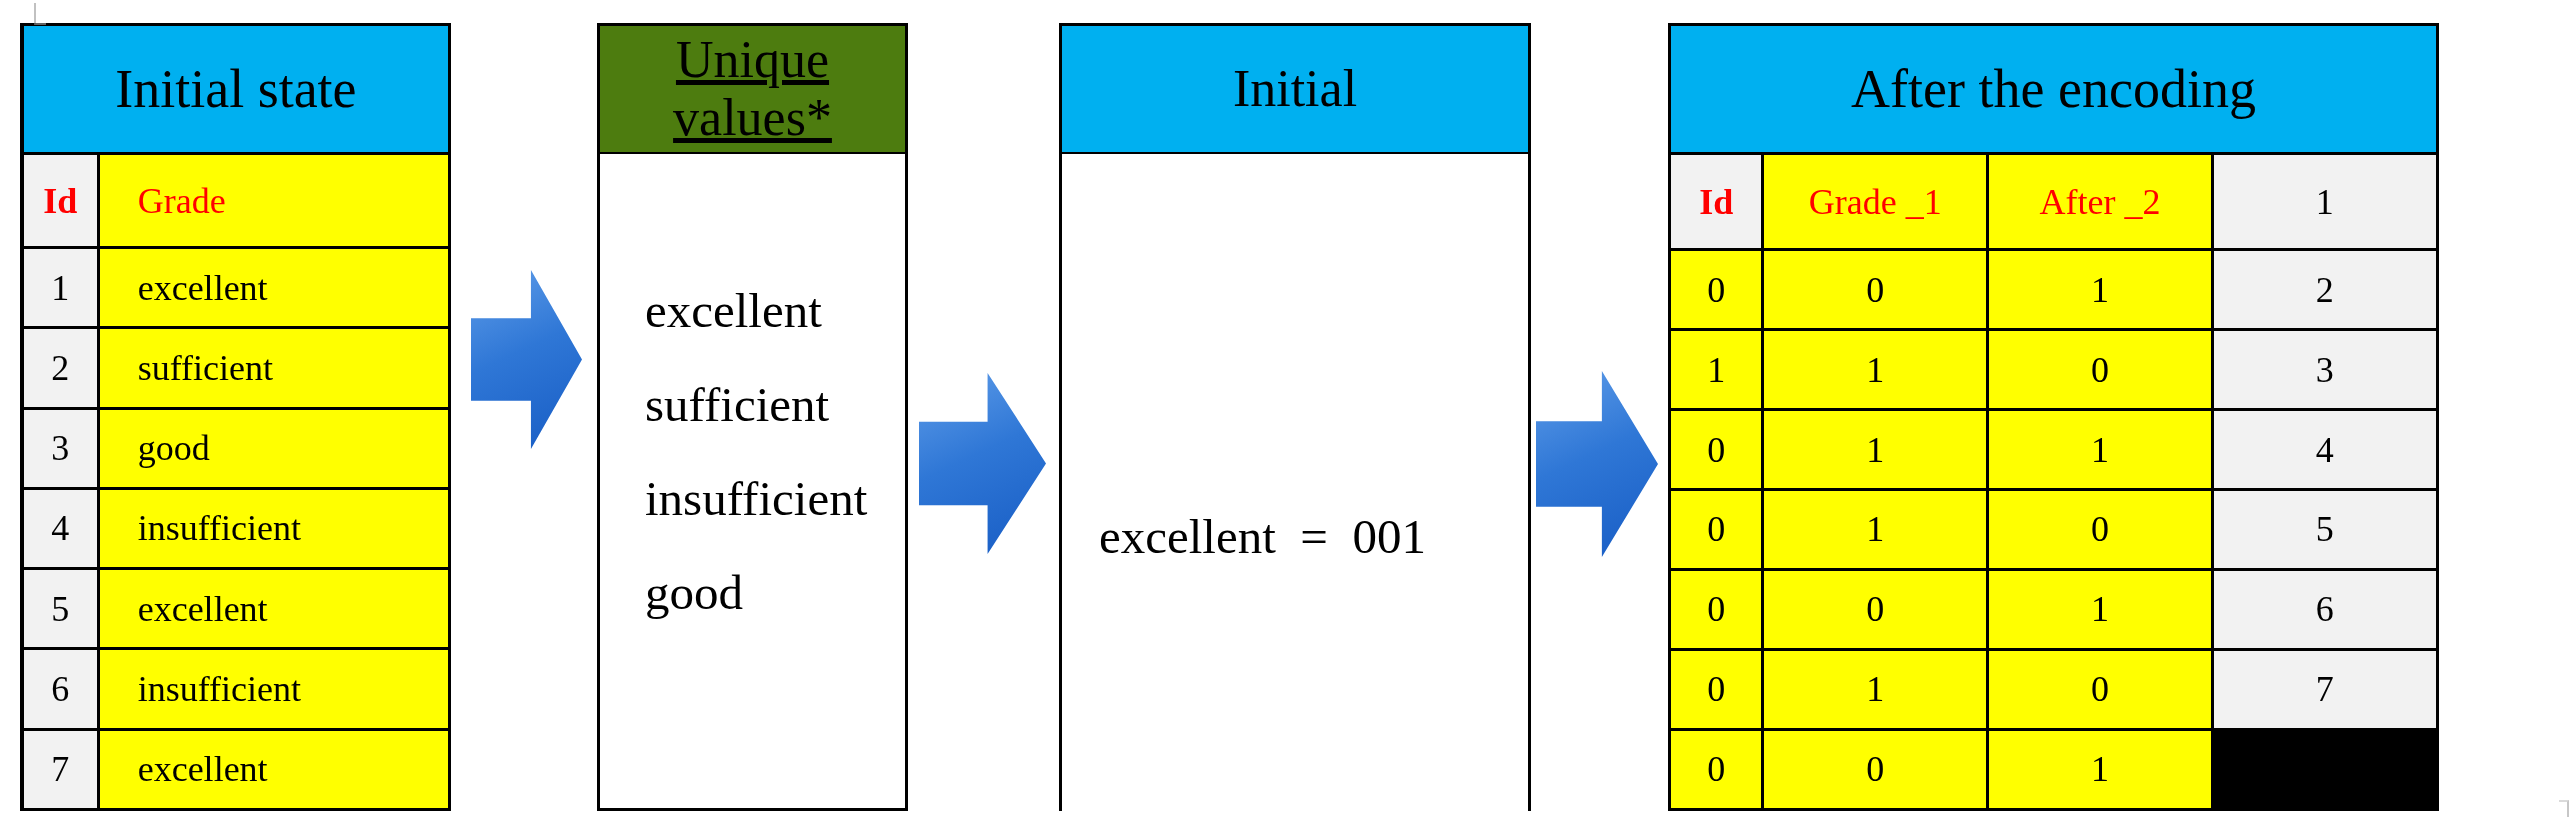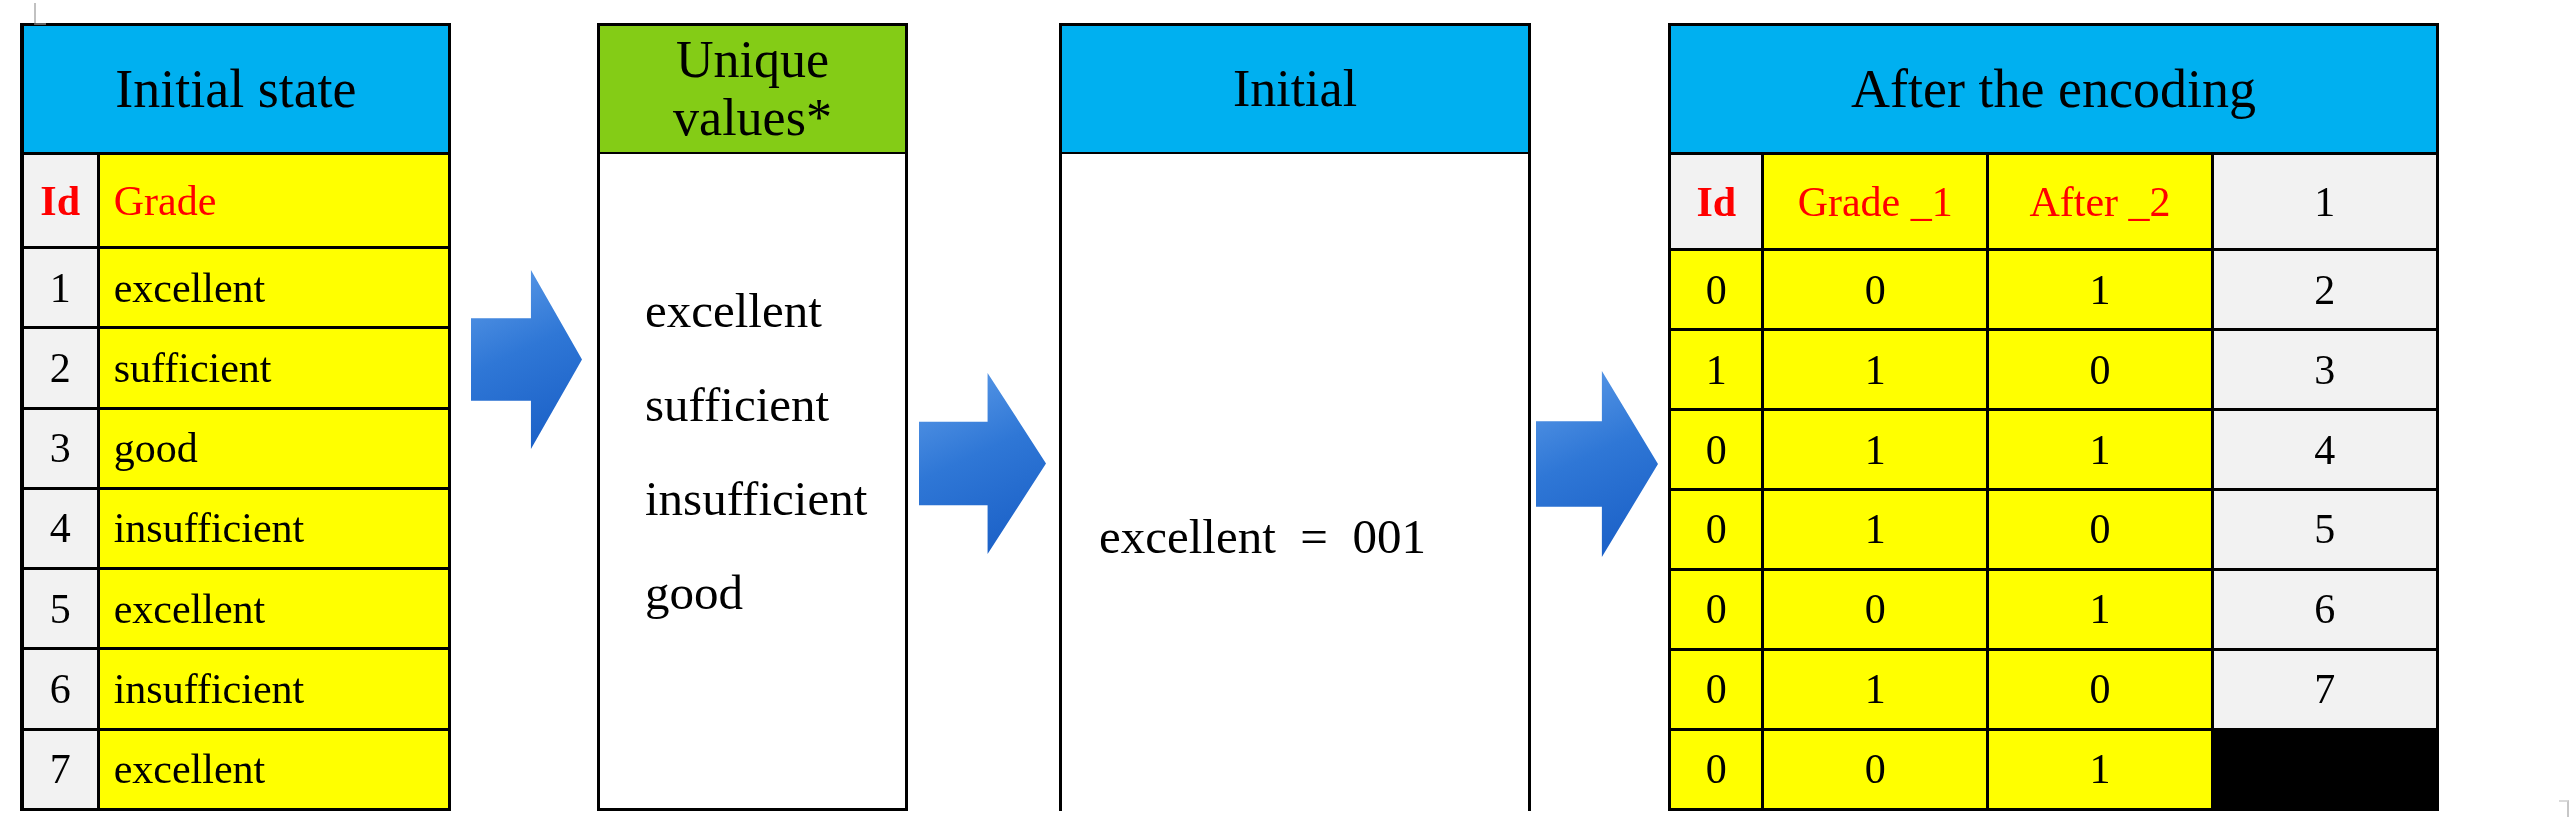--- a/index.html
+++ b/index.html
@@ -15,29 +15,29 @@
   
   .ttable{
     background:#000;
     display:grid;
     padding:3.3px;
     gap:3px;
     box-sizing:border-box;
   }
   .cell{
     display:flex;align-items:center;justify-content:center;
-    font-size:42px;color:#000;
+    font-size:36px;color:#000;
     overflow:hidden;
   }
   .title-cell{
     grid-column:1 / -1;
     font-size:54px;
     text-align:center;
   }
-  .left-al{justify-content:flex-start;padding-left:14px;}
+  .left-al{justify-content:flex-start;padding-left:38px;}
 
   
   .fbox{
     background:#fff;
     border:3.3px solid #000;
     box-sizing:border-box;
     display:flex;flex-direction:column;
   }
   .fbox .fhead{
     border-bottom:2.4px solid #000;
@@ -90,21 +90,21 @@
   <div class="cell" style="background:#F2F2F2;">6</div>
   <div class="cell left-al" style="background:#FFFF00;">insufficient</div>
 
   <div class="cell" style="background:#F2F2F2;">7</div>
   <div class="cell left-al" style="background:#FFFF00;">excellent</div>
 </div>
 
 <div class="abs block-arrow" style="left:471px;top:270px;width:111px;height:179px;"></div>
 
 <div class="abs fbox" style="left:597px;top:23px;width:311px;height:788px;">
-  <div class="fhead" style="background:#84cc16;">
+  <div class="fhead" style="background:#4d7c0f;text-decoration:underline;">
     <div>Unique</div>
     <div>values*</div>
   </div>
   <div class="fbody" style="padding:110px 0 0 45px;font-size:49px;line-height:94px;">
     <div>excellent</div>
     <div>sufficient</div>
     <div>insufficient</div>
     <div>good</div>
   </div>
 </div>

